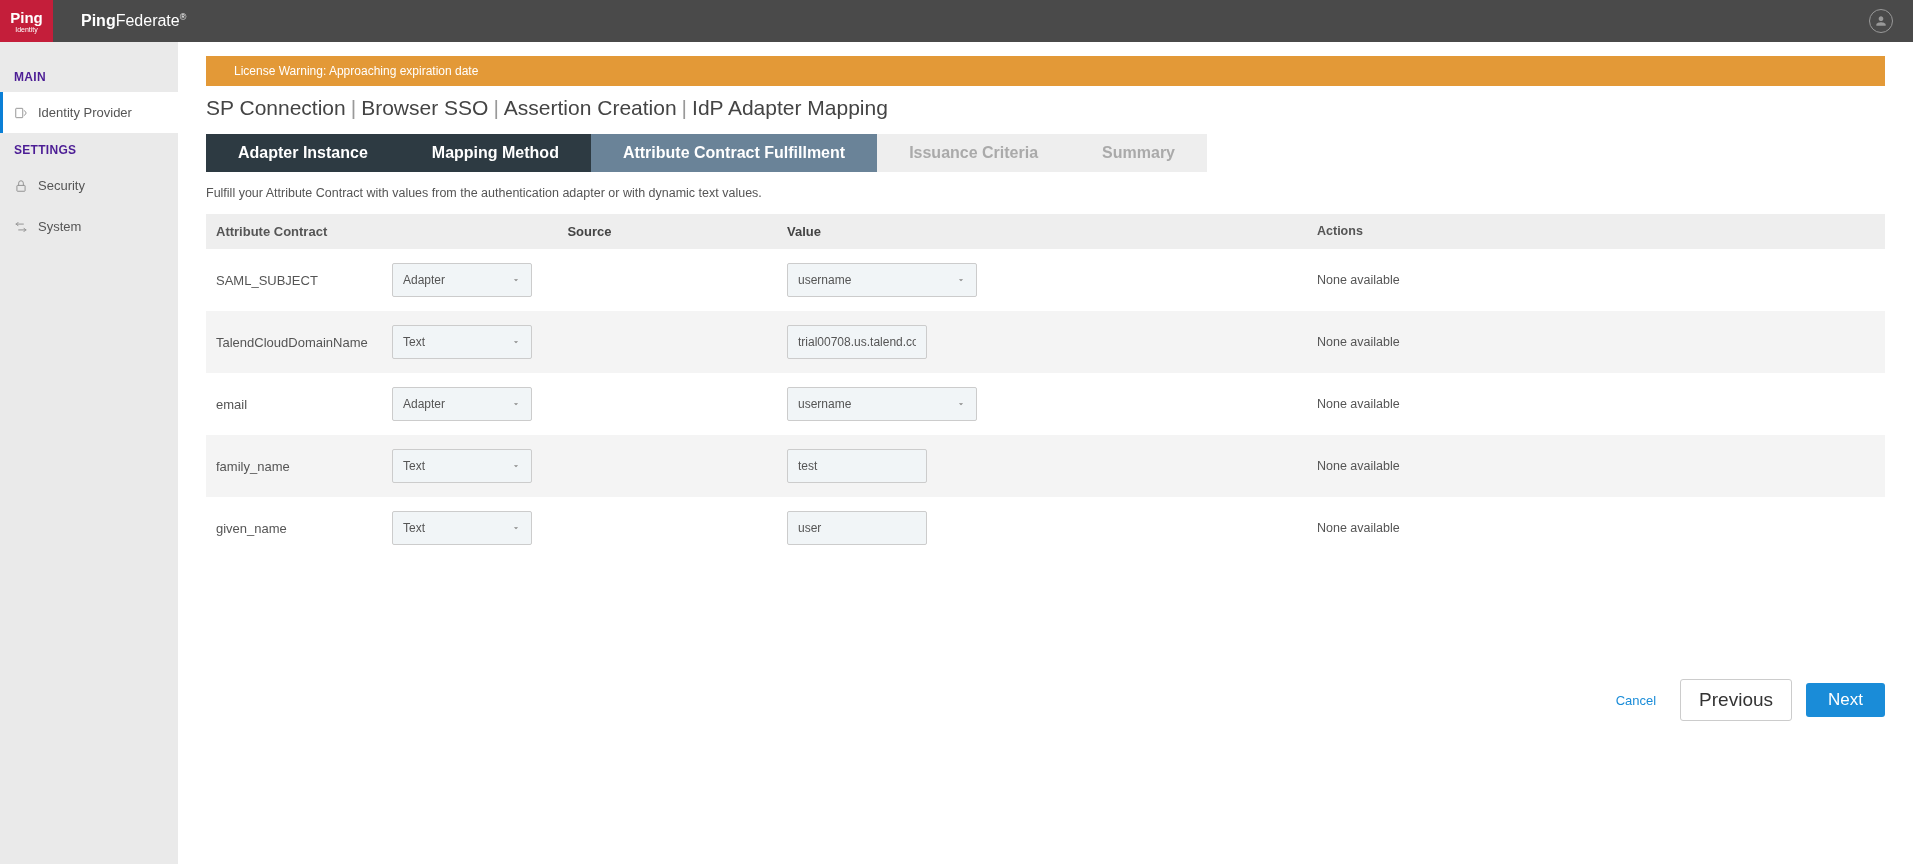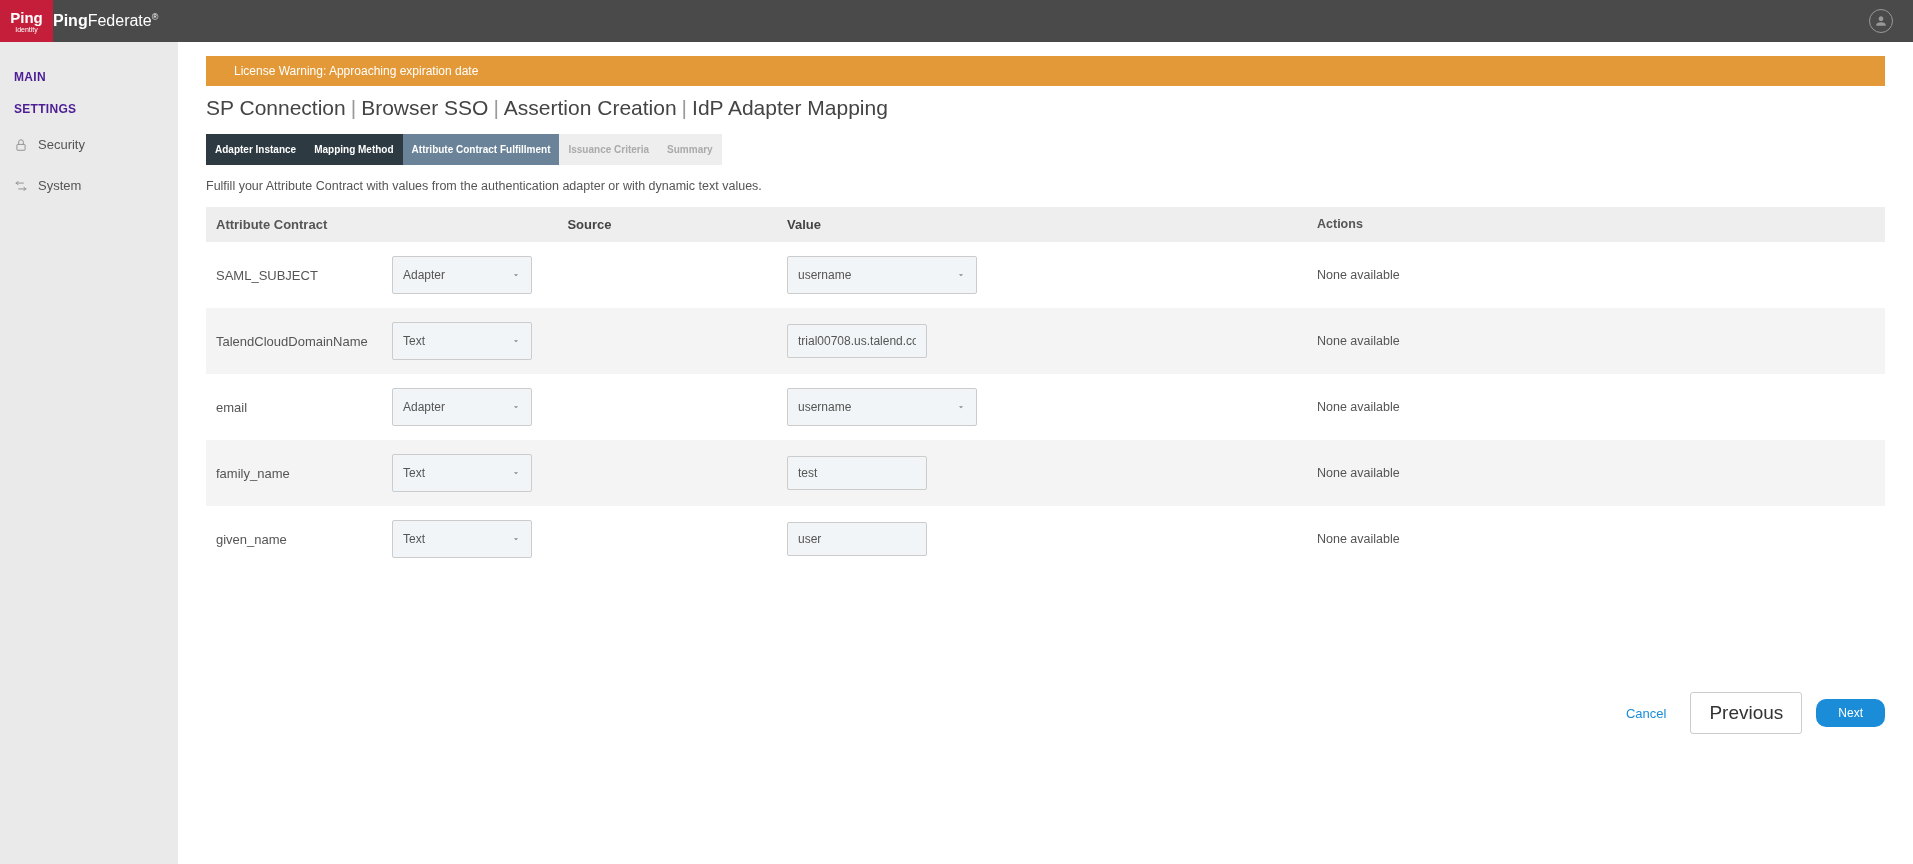--- a/index.html
+++ b/index.html
@@ -3,21 +3,21 @@
   <meta charset="utf-8">
   <style>
     * { box-sizing: border-box; margin: 0; padding: 0; }
     body { font-family: Arial, Helvetica, sans-serif; font-size: 13px; color: #333; background: #fff; }
     
     
     .header { background: #4a4a4a; height: 42px; display: flex; align-items: center; padding: 0; }
     .logo-box { background: #c41e3a; color: #fff; width: 53px; height: 42px; display: flex; flex-direction: column; align-items: center; justify-content: center; font-size: 10px; }
     .logo-box .ping { font-weight: bold; font-size: 15px; line-height: 1; }
     .logo-box .identity { font-size: 7px; line-height: 1; margin-top: 1px; }
-    .product-name { color: #fff; margin-left: 0; font-size: 16px; font-weight: 300; }
+    .product-name { color: #fff; margin-left: 28px; font-size: 16px; font-weight: 300; }
     .product-name b { font-weight: 600; }
     .header-spacer { flex: 1; }
     .user-avatar { width: 24px; height: 24px; border: 1.5px solid #999; border-radius: 50%; margin-right: 20px; display: flex; align-items: center; justify-content: center; }
     .user-avatar svg { width: 14px; height: 14px; fill: #999; }
 
     
     .app { display: flex; min-height: calc(100vh - 42px); }
     
     
     .sidebar { width: 178px; background: #eaeaea; padding-top: 18px; flex-shrink: 0; }
@@ -32,49 +32,49 @@
     .main { flex: 1; padding: 14px 0 20px 0; }
     .content-wrap { padding: 0 28px; }
     
     .license-banner { background: #e39937; color: #fff; padding: 8px 28px; font-size: 12px; margin: 0 28px 10px; }
     
     .breadcrumb { font-size: 21px; color: #444; font-weight: 400; margin-bottom: 14px; }
     .breadcrumb .sep { color: #999; margin: 0 5px; }
     
     
     .tabs { display: flex; margin-bottom: 14px; }
-    .tab { padding: 10px 9px; font-size: 10px; font-weight: 600; cursor: pointer; color: #fff; }
+    .tab { padding: 10px 32px; font-size: 16px; font-weight: 600; cursor: pointer; color: #fff; }
     .tab.style-dark { background: #2d3a42; }
     .tab.style-active { background: #6a8398; }
     .tab.style-disabled { background: #eee; color: #aaa; cursor: default; }
     
     .helper-text { font-size: 12.5px; color: #555; margin-bottom: 14px; }
     
     
     .table { width: 100%; }
     .table-header { display: flex; background: #eee; padding: 10px 6px; font-size: 13px; font-weight: 600; color: #444; }
     .table-row { display: flex; align-items: center; padding: 14px 6px; }
     .table-row.alt { background: #f4f4f4; }
     .col-attr { width: 180px; padding-left: 4px; font-size: 13px; color: #555; }
     .col-source { width: 395px; text-align: center; }
     .col-value { width: 530px; }
     .col-actions { flex: 1; font-size: 12.5px; color: #555; }
     
     
-    .dropdown { width: 140px; height: 34px; border: 1px solid #ccc; background: #f1f5f7; display: flex; align-items: center; justify-content: space-between; padding: 18px 10px; font-size: 12px; color: #555; cursor: pointer; border-radius: 2px; }
+    .dropdown { width: 140px; height: 34px; border: 1px solid #ccc; background: #f1f5f7; display: flex; align-items: center; justify-content: space-between; padding: 12px 10px; font-size: 12px; color: #555; cursor: pointer; border-radius: 2px; }
     .dropdown svg { width: 10px; height: 10px; fill: #888; }
     
     
     .text-input { width: 140px; height: 34px; border: 1px solid #ccc; background: #f1f5f7; padding: 0 10px; font-size: 12px; color: #555; border-radius: 2px; }
     
     
     .footer-buttons { display: flex; justify-content: flex-end; align-items: center; gap: 14px; padding: 20px 28px 0; margin-top: 100px; }
     .btn-cancel { color: #1a8cd8; background: none; border: none; font-size: 13px; cursor: pointer; padding: 8px 10px; }
     .btn-prev { background: #fff; border: 1px solid #ccc; padding: 9px 18px; font-size: 19px; color: #333; cursor: pointer; border-radius: 3px; }
-    .btn-next { background: #1a8cd8; border: none; padding: 7px 22px; font-size: 12px; color: #fff; cursor: pointer; border-radius: 10px; }
+    .btn-next { background: #1a8cd8; border: none; padding: 7px 22px; font-size: 17px; color: #fff; cursor: pointer; border-radius: 3px; }
   </style>
 </head>
 <body>
 
 <div class="header">
   <div class="logo-box">
     <div class="ping">Ping</div>
     <div class="identity">Identity</div>
   </div>
   <div class="product-name">
@@ -85,20 +85,27 @@
     <svg viewBox="0 0 24 24">
         <path d="M12 12c2.2 0 4-1.8 4-4s-1.8-4-4-4-4 1.8-4 4 1.8 4 4 4zm0 2c-2.7 0-8 1.3-8 4v2h16v-2c0-2.7-5.3-4-8-4z"></path>
       </svg>
   </div>
 </div>
 
 <div class="app">
 
   <div class="sidebar">
     <div class="sidebar-section-label">MAIN</div>
+    <div class="sidebar-item active">
+      <svg class="sidebar-icon" viewBox="0 0 24 24" fill="none" stroke="#888" stroke-width="1.5">
+          <rect x="3" y="4" width="12" height="16" rx="1"></rect>
+          <path d="M18 8l3 4-3 4" stroke-linecap="round" stroke-linejoin="round"></path>
+        </svg>
+      <span>Identity Provider</span>
+    </div>
     <div class="sidebar-section-label">SETTINGS</div>
     <div class="sidebar-item">
       <svg class="sidebar-icon" viewBox="0 0 24 24" fill="none" stroke="#888" stroke-width="1.5">
           <rect x="5" y="11" width="14" height="10" rx="1"></rect>
           <path d="M8 11V7a4 4 0 018 0v4"></path>
         </svg>
       <span>Security</span>
     </div>
     <div class="sidebar-item">
       <svg class="sidebar-icon" viewBox="0 0 24 24" fill="none" stroke="#888" stroke-width="1.5">

